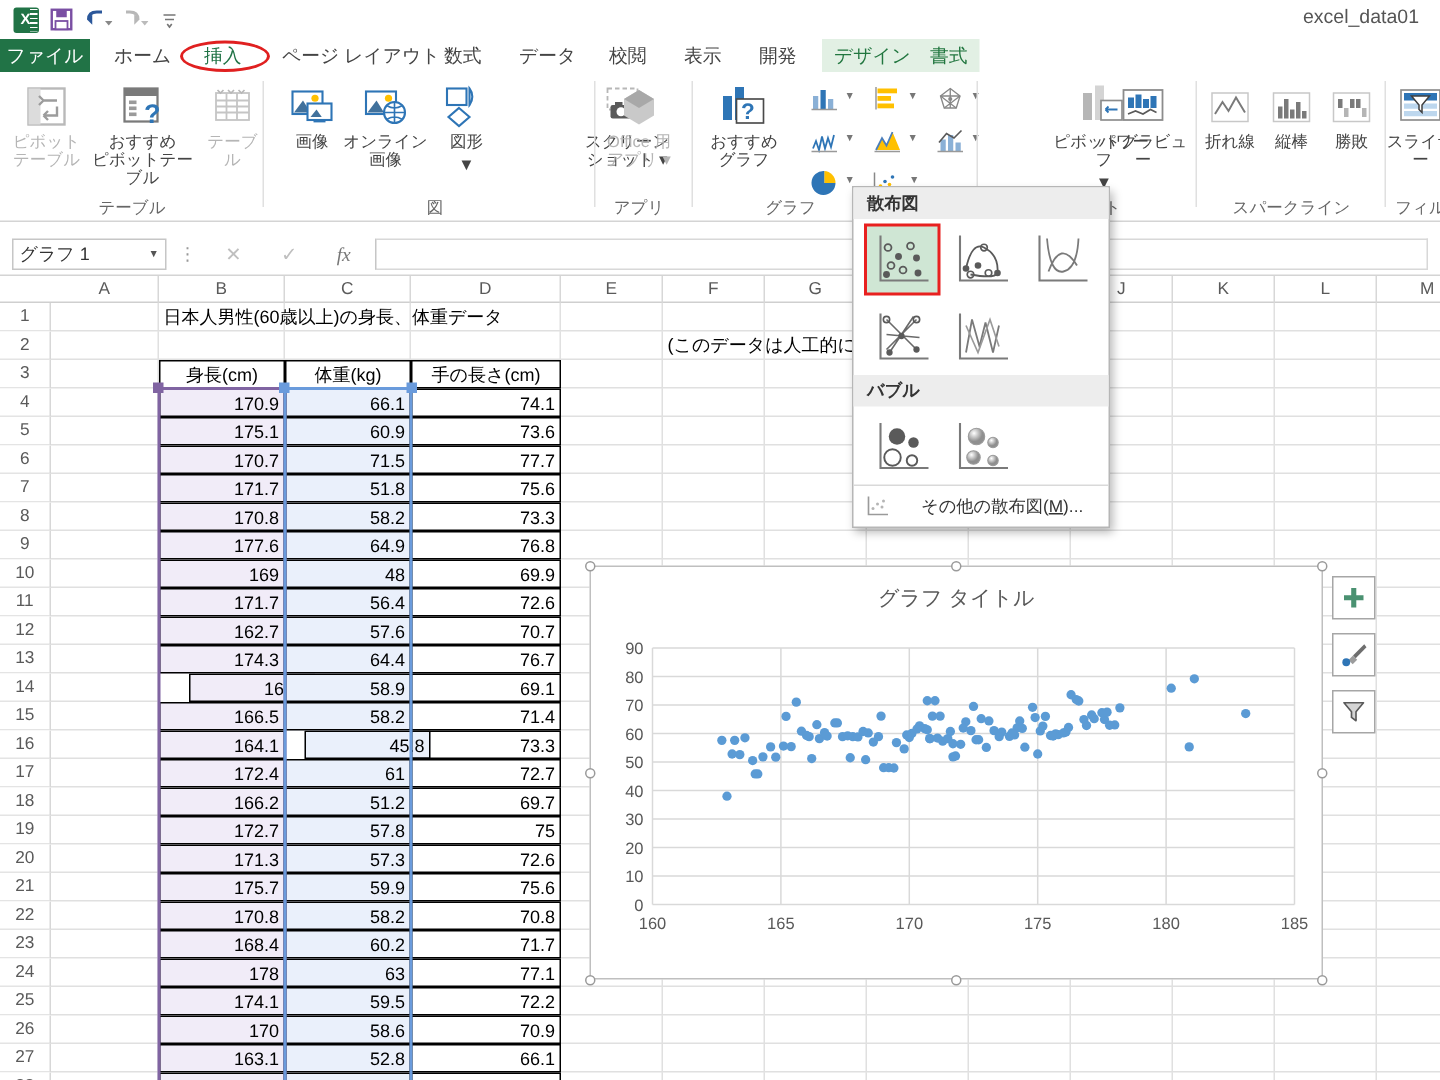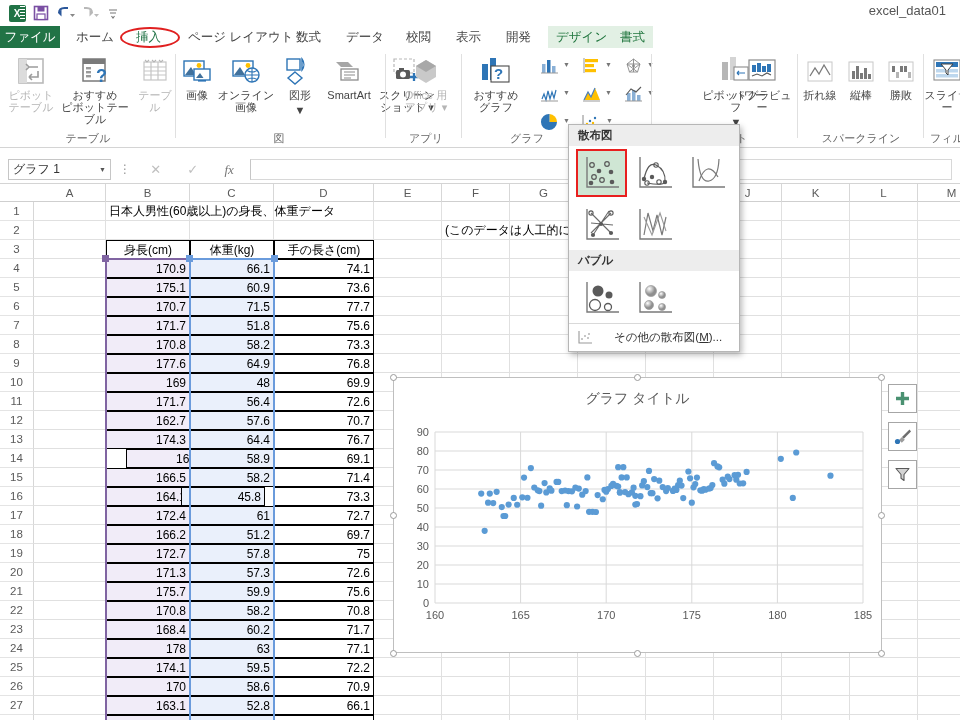--- a/index.html
+++ b/index.html
@@ -207,21 +207,21 @@
               </g>
               <path d="M5 4 l2 2 l2 -2 M12 4 l2 2 l2 -2 M19 4 l2 2 l2 -2" stroke="#b7b7b7" stroke-width="1.1" fill="none"></path>
             </svg>
         </div>
         <div class="lb">テーブル</div>
       </div>
       <div class="grp-label">テーブル</div>
       <div class="grp-sep" style="right:0;"></div>
     </div>
 
-    <div class="grp" style="left:172px;width:214px;">
+    <div class="grp" style="left:183px;width:214px;">
       <div class="bigbtn" style="left:4px;width:42px;">
         <div class="ic">
           <svg width="32" height="30" viewBox="0 0 32 30">
               <rect x="3" y="5" width="20" height="15" fill="none" stroke="#2e75b6" stroke-width="1.4"></rect>
               <circle cx="18" cy="9.5" r="2.4" fill="#ffc000"></circle>
               <path d="M4 19 l6 -8 l5 8 z" fill="#41719c"></path>
               <rect x="13" y="13" width="16" height="11" fill="#fff" stroke="#2e75b6" stroke-width="1.4"></rect>
               <path d="M15 22 l4 -5 l3.5 5 z" fill="#41719c"></path>
               <rect x="17" y="24" width="8" height="1.6" fill="#2e75b6"></rect>
             </svg>
@@ -243,30 +243,20 @@
       <div class="bigbtn" style="left:108px;width:40px;">
         <div class="ic">
           <svg width="32" height="30" viewBox="0 0 32 30">
               <rect x="3" y="3" width="13" height="11" fill="none" stroke="#2e75b6" stroke-width="1.4"></rect>
               <path d="M18 3 a9 9 0 0 1 0 11 z" fill="none" stroke="#2e75b6" stroke-width="1.4"></path>
               <path d="M11 16 l7 6 l-7 6 l-7 -6 z" fill="none" stroke="#2e75b6" stroke-width="1.4"></path>
             </svg>
         </div>
         <div class="lb">図形</div>
         <div class="lb caret">▼</div>
-      </div>
-      <div class="bigbtn" style="left:146px;width:62px;">
-        <div class="ic">
-          <svg width="32" height="30" viewBox="0 0 32 30">
-              <path d="M3 6 l12 0 l5 5 l-12 0 z" fill="#a6a6a6"></path>
-              <rect x="8" y="13" width="17" height="11" fill="#fff" stroke="#8c8c8c" stroke-width="1.3"></rect>
-              <path d="M11 16h11M11 19h11M11 22h7" stroke="#8c8c8c" stroke-width="1.2"></path>
-            </svg>
-        </div>
-        <div class="lb">SmartArt</div>
       </div>
       <div class="bigbtn" style="left:206px;width:58px;">
         <div class="ic">
           <svg width="32" height="30" viewBox="0 0 32 30">
               <rect x="3" y="3" width="20" height="14" fill="none" stroke="#b7b7b7" stroke-width="1.2" stroke-dasharray="3 2"></rect>
               <rect x="5" y="14" width="14" height="9" rx="1.5" fill="#5a5a5a"></rect>
               <circle cx="12" cy="18.5" r="3" fill="#fff"></circle>
               <rect x="8" y="12" width="5" height="2.5" fill="#5a5a5a"></rect>
               <path d="M23 17v8M19 21h8" stroke="#2e75b6" stroke-width="2.3"></path>
             </svg>
@@ -826,21 +816,21 @@
         <div class="gcell" style="left: 408px; width: 68px; top: 266px;"></div>
         <div class="gcell" style="left: 476px; width: 68px; top: 266px;"></div>
         <div class="gcell" style="left: 544px; width: 68px; top: 266px;"></div>
         <div class="gcell" style="left: 612px; width: 68px; top: 266px;"></div>
         <div class="gcell" style="left: 680px; width: 68px; top: 266px;"></div>
         <div class="gcell" style="left: 748px; width: 68px; top: 266px;"></div>
         <div class="gcell" style="left: 816px; width: 68px; top: 266px;"></div>
         <div class="gcell" style="left: 884px; width: 68px; top: 266px;"></div>
         <div class="gcell" style="left: 0px; width: 72px; top: 285px;"></div>
         <div class="gcell num bd selB" style="left: 72px; width: 84px; top: 285px;">164.1</div>
-        <div class="gcell num bd selC" style="left: 147px; width: 84px; top: 285px;">45.8</div>
+        <div class="gcell num bd selC" style="left: 169px; width: 84px; top: 285px;">45.8</div>
         <div class="gcell num bd" style="left: 240px; width: 100px; top: 285px;">73.3</div>
         <div class="gcell" style="left: 340px; width: 68px; top: 285px;"></div>
         <div class="gcell" style="left: 408px; width: 68px; top: 285px;"></div>
         <div class="gcell" style="left: 476px; width: 68px; top: 285px;"></div>
         <div class="gcell" style="left: 544px; width: 68px; top: 285px;"></div>
         <div class="gcell" style="left: 612px; width: 68px; top: 285px;"></div>
         <div class="gcell" style="left: 680px; width: 68px; top: 285px;"></div>
         <div class="gcell" style="left: 748px; width: 68px; top: 285px;"></div>
         <div class="gcell" style="left: 816px; width: 68px; top: 285px;"></div>
         <div class="gcell" style="left: 884px; width: 68px; top: 285px;"></div>

